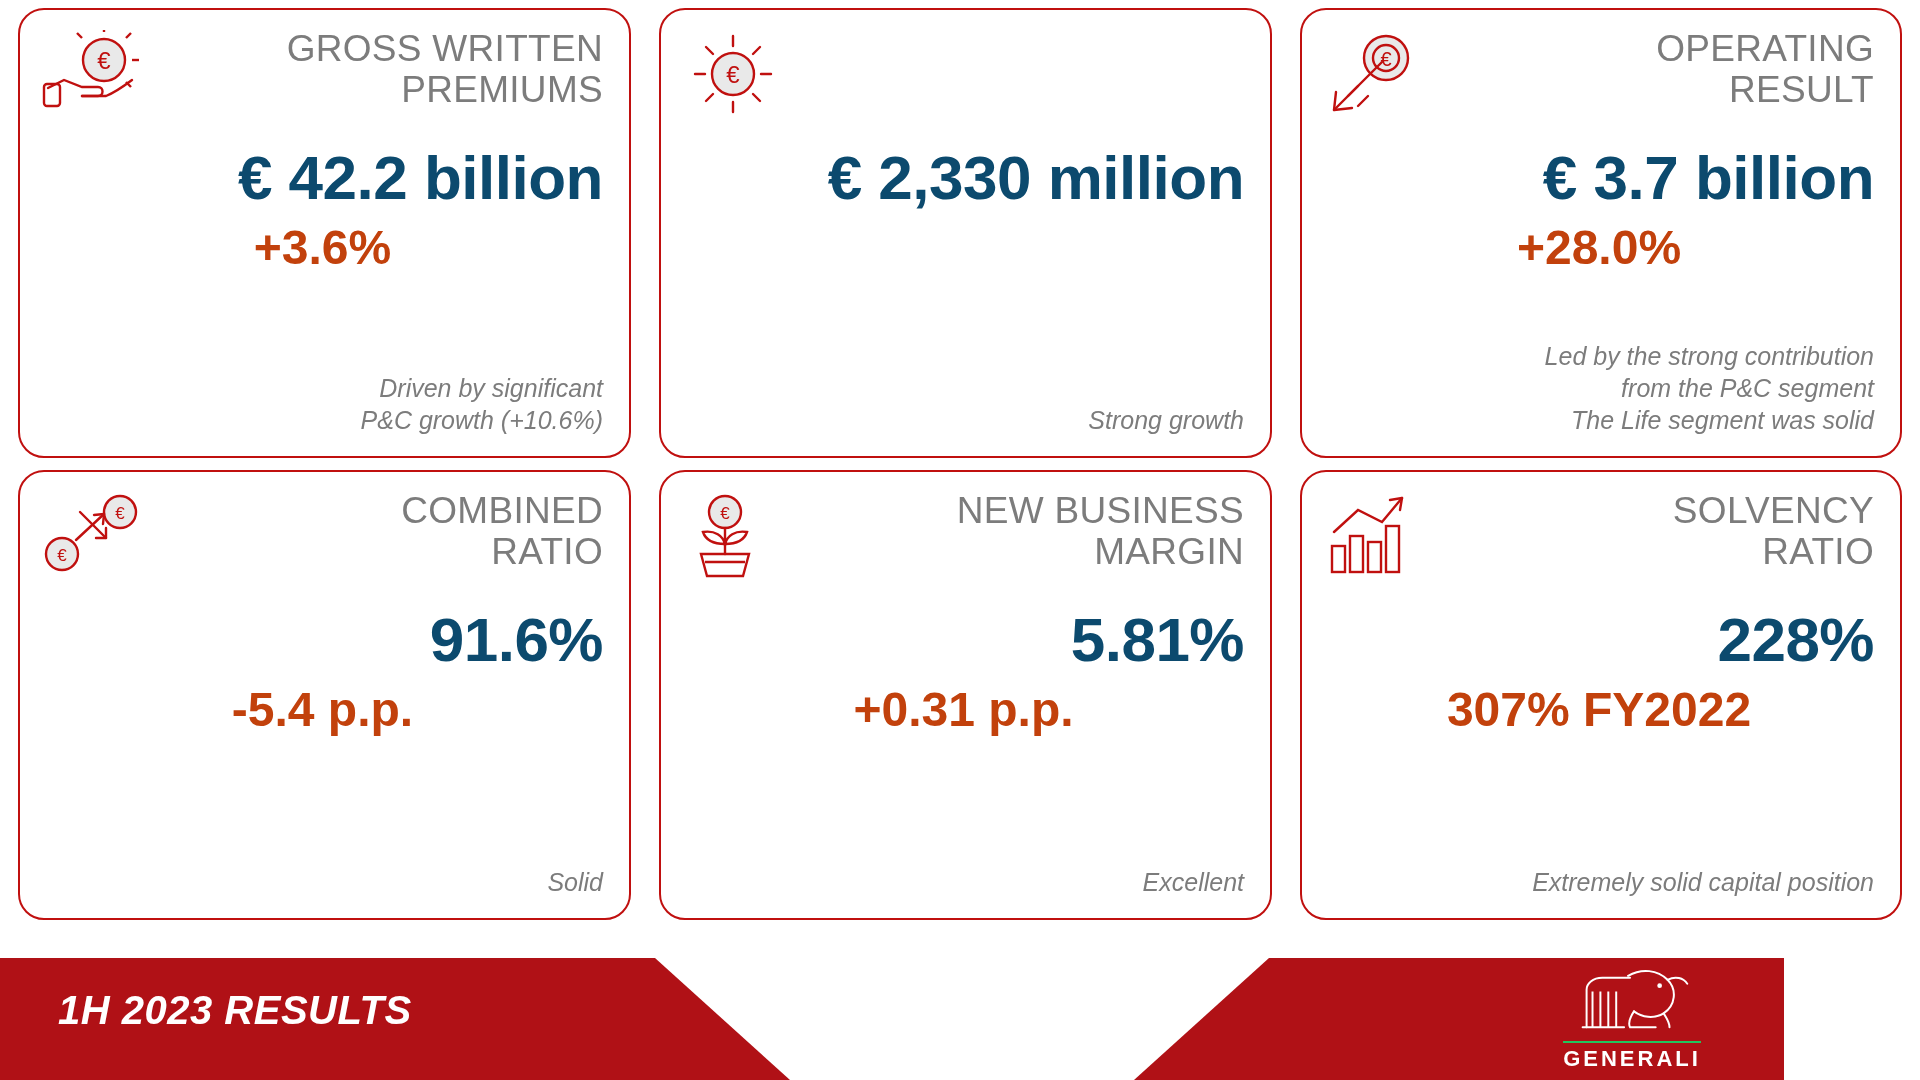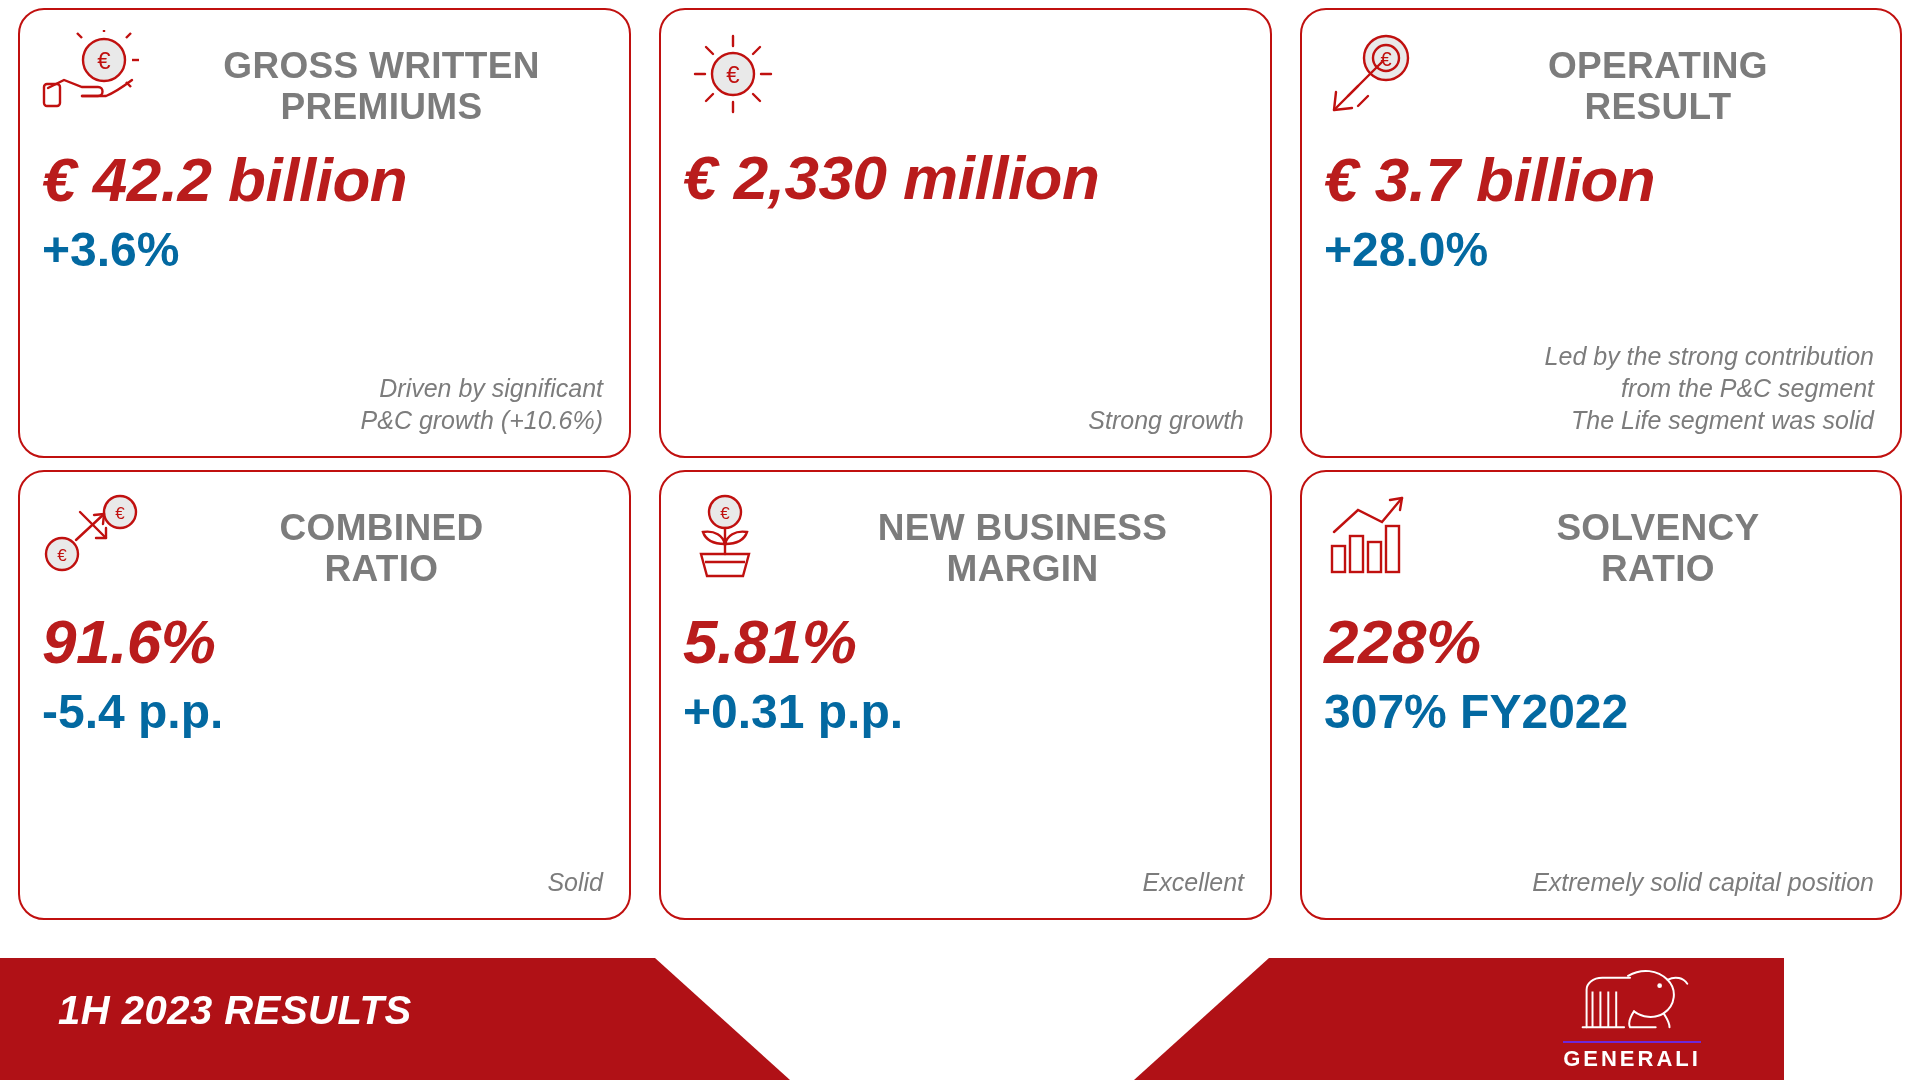--- a/index.html
+++ b/index.html
@@ -60,43 +60,41 @@
     display: flex;
     align-items: flex-start;
     justify-content: flex-start;
     padding-top: 2px;
   }
   .icon-box svg {
     display: block;
   }
   .title {
     flex: 1;
-    text-align: center;
+    text-align: right;
     color: #7c7c7c;
-    font-weight: bold;
+    font-weight: normal;
     font-size: 37px;
     line-height: 1.12;
     letter-spacing: 0.3px;
     text-transform: uppercase;
     white-space: pre-line;
-    margin-top: 17px;
   }
   .value {
-    text-align: left;
-    color: #b91c1c;
+    text-align: right;
+    color: #0c4a6e;
     font-weight: bold;
     font-size: 62px;
     line-height: 1.1;
     margin-top: 18px;
     letter-spacing: -0.5px;
-    font-style: italic;
   }
   .delta {
-    text-align: left;
-    color: #0369a1;
+    text-align: center;
+    color: #c2410c;
     font-weight: bold;
     font-size: 48px;
     line-height: 1.1;
     margin-top: 10px;
   }
   .note {
     margin-top: auto;
     text-align: right;
     color: #7c7c7c;
     font-size: 25px;
@@ -153,21 +151,21 @@
     align-items: center;
     justify-content: flex-end;
   }
   .logo-name {
     color: #ffffff;
     font-weight: bold;
     font-size: 22px;
     letter-spacing: 3px;
     margin-top: 2px;
     padding-top: 3px;
-    border-top: 2px solid #6d28d9;
+    border-top: 2px solid #22c55e;
   }
 </style>
 </head>
 <body>
 
 <div class="page">
 
   <div class="grid">
 
     <div class="card">

